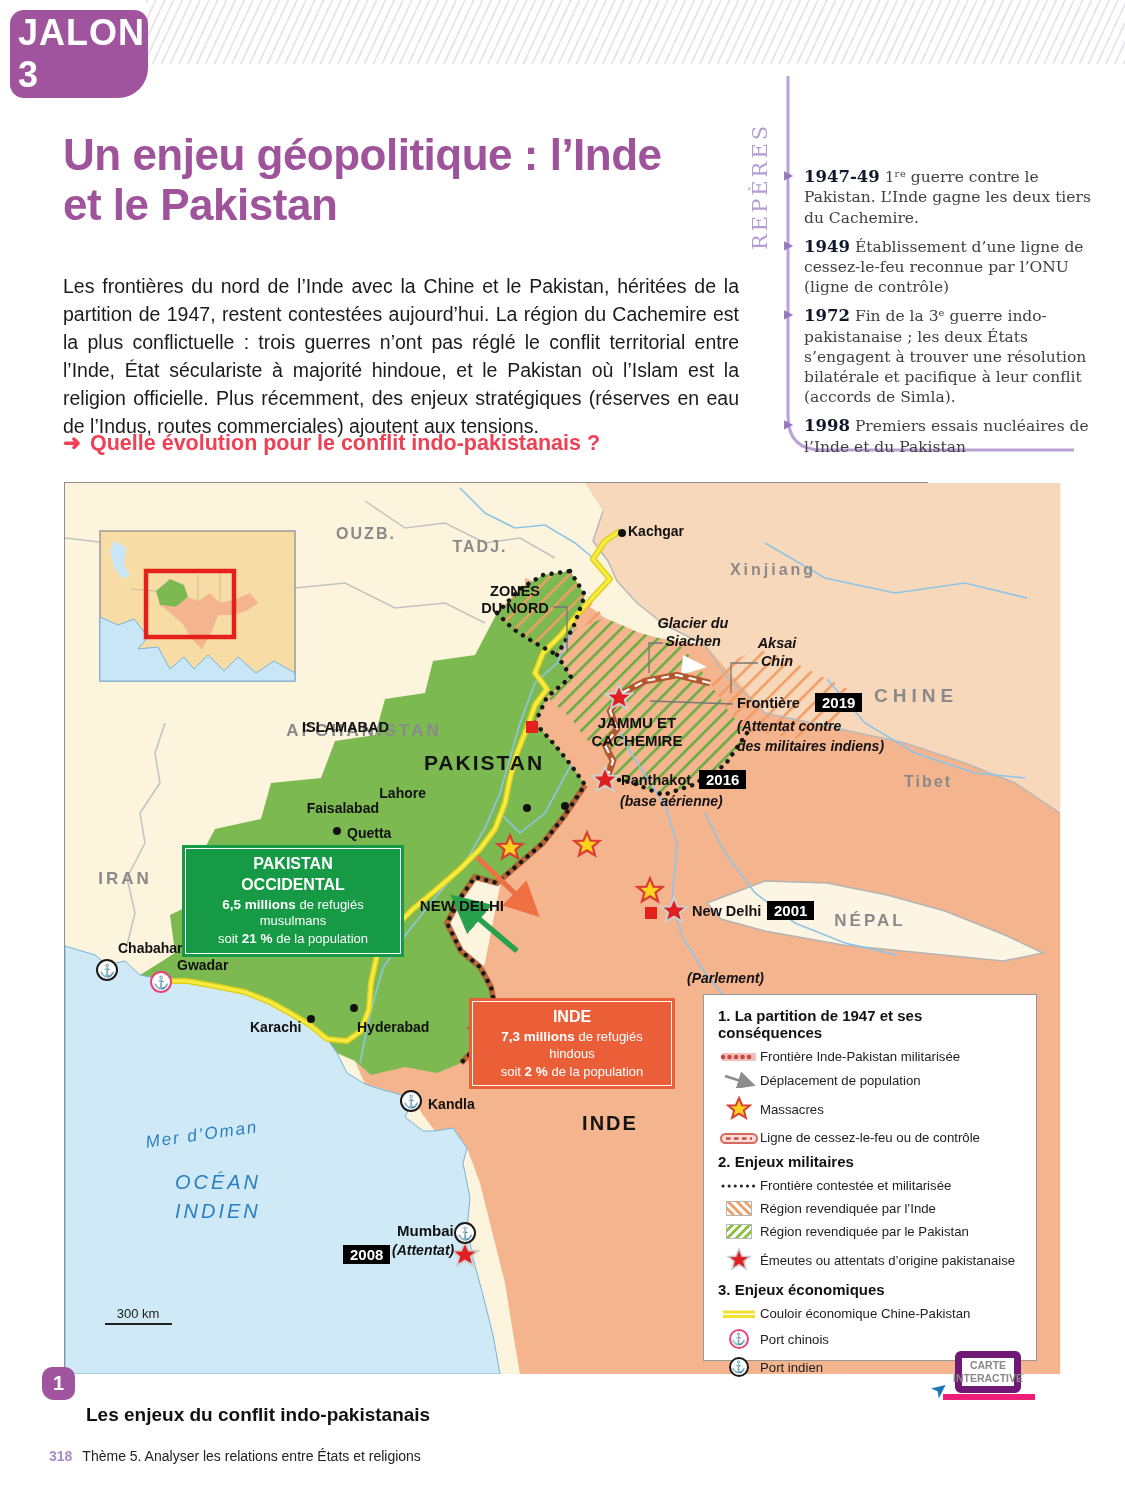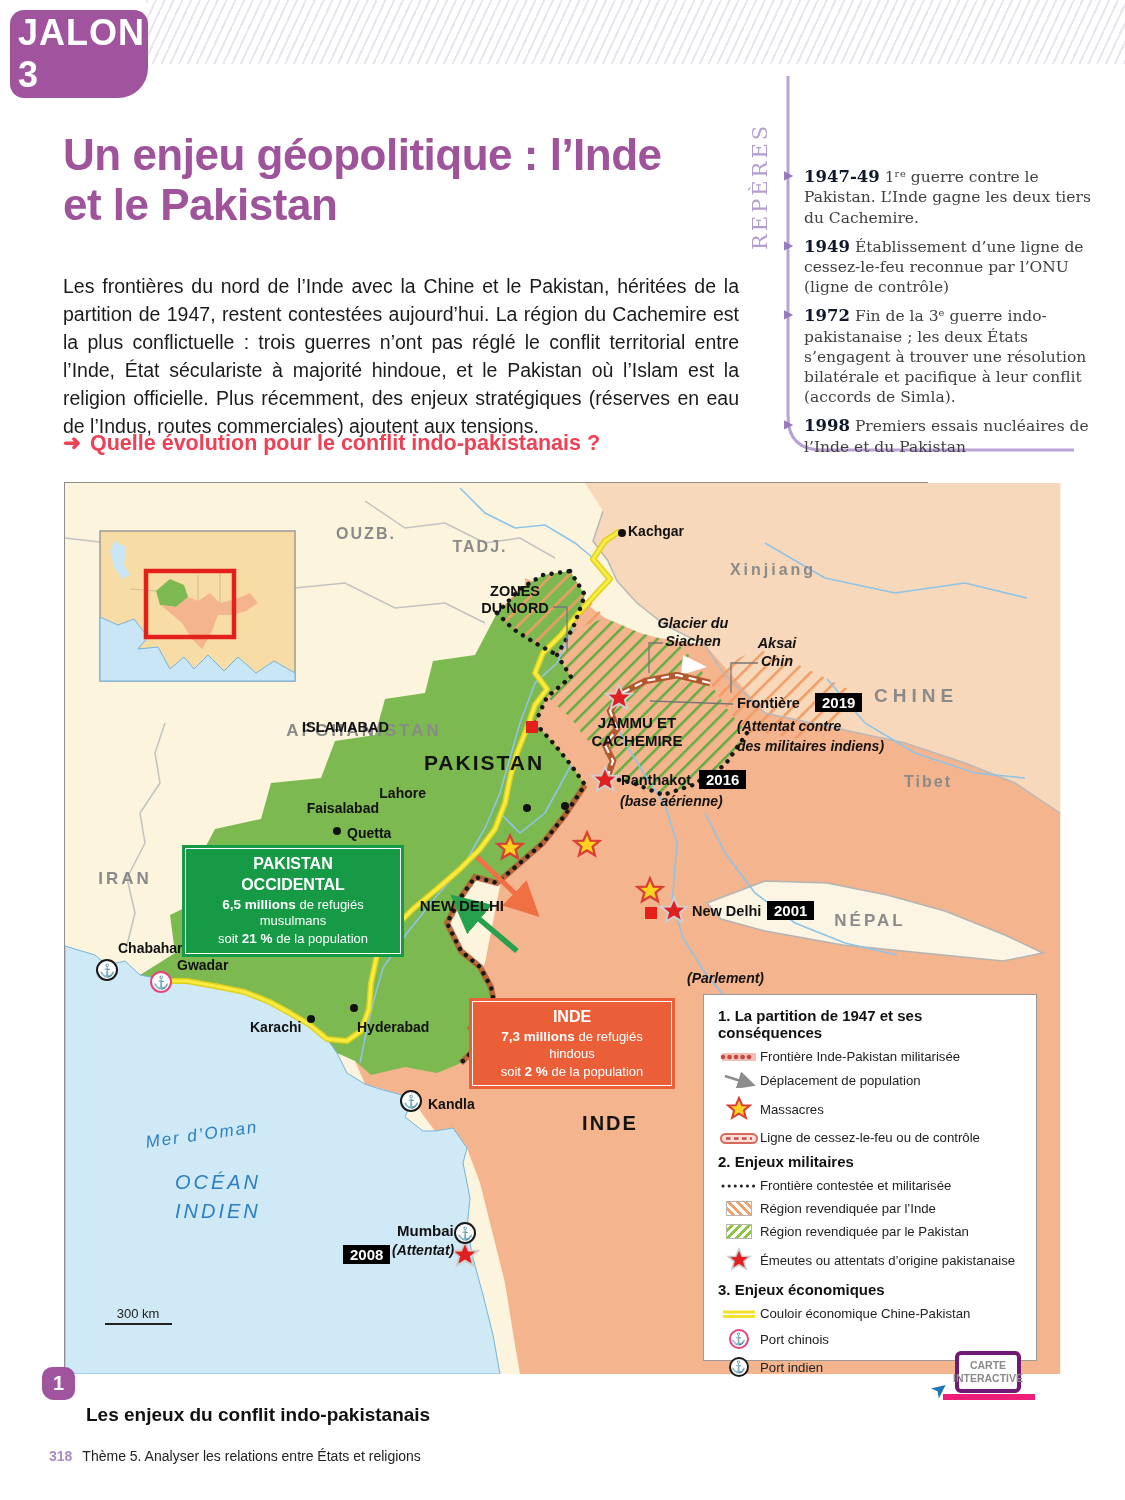--- a/index.html
+++ b/index.html
@@ -76,21 +76,21 @@
   .leg-row { display:flex; align-items:center; margin:8px 0; }
   .leg-ic { width:42px; flex:0 0 42px; display:flex; justify-content:center; align-items:center; }
   .leg-txt { font-size:13.2px; color:#222; }
   .sw-orange { width:26px; height:15px; border:1px solid #b5b5b5;
     background:repeating-linear-gradient(45deg,#fff 0 3px,#f0a268 3px 6px); }
   .sw-green { width:26px; height:15px; border:1px solid #b5b5b5;
     background:repeating-linear-gradient(-45deg,#fff 0 3px,#8cc63f 3px 6px); }
   .port-sm { position:static; transform:none; width:20px; height:20px; font-size:12px; }
 
   .carte-btn { position:absolute; left:890px; top:868px; width:66px; height:42px; z-index:5;
-    background:#fff; border:4px solid #701a75; border-radius:6px;
+    background:#fff; border:7px solid #701a75; border-radius:6px;
     display:flex; align-items:center; justify-content:center; text-align:center;
     font-size:10.5px; font-weight:bold; color:#8a8a8a; line-height:1.2; cursor:pointer; }
   .carte-underline { position:absolute; left:878px; top:911px; width:92px; height:6px;
     background:#ec1e79; z-index:5; }
   .cursor-arrow { position:absolute; left:866px; top:894px; z-index:6; color:#1f76b4;
     font-size:20px; transform:rotate(-38deg); }
 
   
   .cap-badge { position:absolute; left:42px; top:1367px; width:33px; height:33px; z-index:6;
     background:#a1549e; border-radius:10px 10px 10px 12px; color:#fff;

